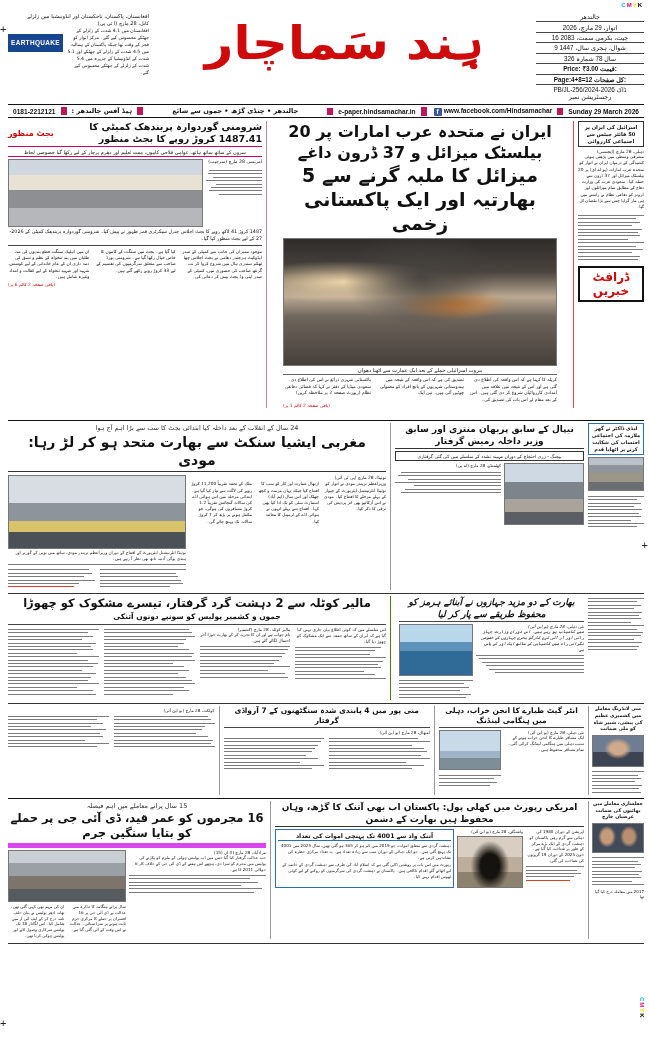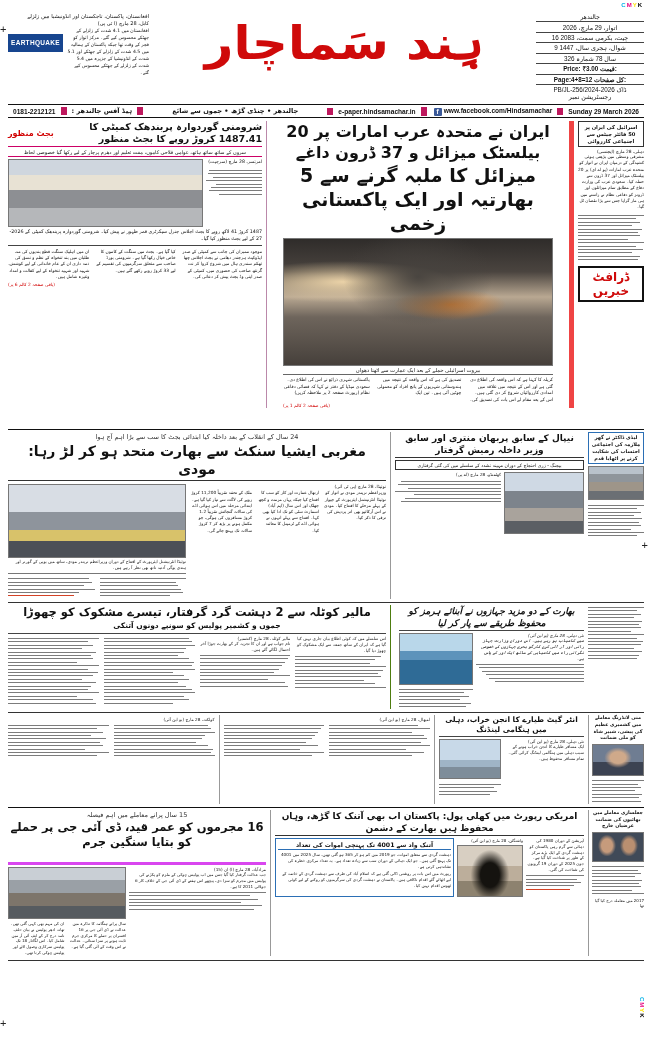--- a/index.html
+++ b/index.html
@@ -222,21 +222,21 @@
       <div class="urdu" style="font-size:4.8px;line-height:6.8px;text-align:right;margin-top:2px;border-bottom:1px solid #444;padding-bottom:2px;">1487 کروڑ 41 لاکھ روپے کا بجٹ اجلاس جنرل سیکرٹری قمر ظہور نے پیش کیا۔ شرومنی گوردوارہ پربندھک کمیٹی کے 2026-27 کے لیے بجٹ منظور کیا گیا۔</div>
 
       <div class="colwrap" style="margin-top:3px;">
         <div class="urdu" style="font-size:4.4px;line-height:6.4px;text-align:right;">ان میں اہلیک سنگت قطع بندیوں کی مد، طلبان میں بند تنخواہ کے نظم و نسق کی ذمہ داری ان کے عام خاندانی کے لیے کوشش، شہید اور شہید تنخواہ کے لیے کفالت و امداد وغیرہ شامل ہیں۔</div>
         <div class="urdu" style="font-size:4.4px;line-height:6.4px;text-align:right;">کیا گیا ہے۔ بجٹ میں سنگت کے کاموں کا خاص خیال رکھا گیا ہے۔ شرومنی بورڈ صاحب سے متعلق سرگرمیوں کی تقسیم کے لیے 33 کروڑ روپے رکھے گئے ہیں۔</div>
         <div class="urdu" style="font-size:4.4px;line-height:6.4px;text-align:right;">موجود ممبران کی جانب سے کمیٹی کے صدر ایڈوکیٹ ہرجندر دھامی نے بجٹ اجلاس چھا تھکم سندری ہال میں شروع کروا کر نت گرنتھ صاحب کی حضوری میں، کمیٹی کے صدر اپنی وڈ بجٹ پیش کر دعائی کی۔</div>
       </div>
       <div class="urdu hl-red" style="font-size:4.4px;text-align:left;margin-top:1px;">(باقی صفحہ 2 کالم 6 پر)</div>
     </div>
 
-    <div style="flex:1; border-left:1px solid #b8a; border-right:5px solid #ef4444; padding:0 16px;">
+    <div style="flex:1; border-left:1px solid #b8a; border-right:1px solid #ef4444; padding:0 16px;">
       <div class="hdl-main hdl-l1">ایران نے متحدہ عرب امارات پر 20 بیلسٹک میزائل و 37 ڈرون داغے</div>
       <div class="hdl-main hdl-l2">میزائل کا ملبہ گرنے سے 5 بھارتیہ اور ایک پاکستانی زخمی</div>
       <div class="photo ph-gaza" style="height:128px;margin-top:3px;"></div>
       <div class="cap">بیروت اسرائیلی حملے کے بعد ایک عمارت سے اٹھتا دھواں</div>
       <div class="colwrap" style="border-top:1px solid #666;padding-top:2px;">
         <div class="urdu" style="font-size:4.5px;line-height:6.6px;text-align:right;">پاکستانی شہری ذرائع نے اس کی اطلاع دی۔ سعودی میڈیا کے دفتر نے کہا کہ فضائی دفاعی نظام (رپورٹ صفحہ 2 پر ملاحظہ کریں)</div>
         <div class="urdu" style="font-size:4.5px;line-height:6.6px;text-align:right;">تصدیق کی ہے کہ اس واقعہ کے نتیجہ میں ہندوستانی شہریوں کے پانچ افراد کو معمولی چوٹیں آئی ہیں۔ تین ایک</div>
         <div class="urdu" style="font-size:4.5px;line-height:6.6px;text-align:right;">کریلہ کا کہنا ہے کہ اس واقعہ کی اطلاع دی گئی ہے اور اس کے نتیجہ میں علاقہ میں امدادی کارروائیاں شروع کر دی گئی ہیں۔ اس کے بعد مقام لے اس بات کی تصدیق کی۔</div>
       </div>
       <div class="urdu hl-red" style="font-size:4.4px;text-align:left;">(باقی صفحہ 2 کالم 1 پر)</div>
@@ -259,21 +259,21 @@
           <div class="ln s3"></div>
           <div class="ln s8"></div>
           <div class="ln s5"></div>
         <div class="ln s2"></div>
           <div class="ln s6"></div>
       </div>
       <div class="rail-head" style="margin-top:3px;">ڈرافٹ خبریں</div>
     </div>
   </div>
 
-  <div style="display:flex; gap:4px; margin-top:21px; border-top:1.6px solid #111; padding-top:2px;">
+  <div style="display:flex; gap:4px; margin-top:12px; border-top:1.6px solid #111; padding-top:2px;">
 
     <div style="width:378px;">
       <div class="band-kicker urdu">24 سال کے انقلاب کے بعد داخلہ کیا ابتدائی بجٹ کا سب سے بڑا اہم آج ہوا</div>
       <div class="band band-big urdu" style="border-bottom:1px solid #333;padding-bottom:2px;">مغربی ایشیا سنکٹ سے بھارت متحد ہو کر لڑ رہا: مودی</div>
 
       <div style="display:flex;gap:4px;margin-top:3px;">
         <div style="width:178px;">
           <div class="photo ph-modi" style="height:74px;"></div>
           <div class="urdu" style="font-size:4.2px;line-height:5.8px;text-align:right;padding-top:1px;">نوئیڈا انٹرنیشنل ایئرپورٹ کے افتتاح کے دوران وزیراعظم نریندر مودی، ساتھ میں یوپی کے گورنر اور ہندی یوگی آدتیہ ناتھ بھی نظر آ رہے ہیں۔</div>
           <div class="colwrap" style="margin-top:2px;border-top:1px solid #777;padding-top:2px;">
@@ -507,20 +507,21 @@
             <div class="ln s5"></div>
             <div class="ln s2"></div>
           <div class="ln s8"></div>
             <div class="ln s4"></div>
             <div class="ln s1"></div>
           </div>
       </div>
     </div>
 
     <div style="flex:1;border-left:1px solid #999;padding-left:4px;">
+      <div class="band band-xs urdu" style="border-bottom:1px solid #444;padding-bottom:1px;">منی پور میں 4 پابندی شدہ سنگٹھنوں کے 7 آرواڈی گرفتار</div>
       <div class="urdu" style="font-size:4.2px;text-align:right;margin-top:2px;">امپھال، 28 مارچ (یو این آئی)</div>
       <div class="colwrap">
         <div class="txtblk">
             <div class="ln s1"></div>
             <div class="ln s4"></div>
             <div class="ln s2"></div>
           <div class="ln s6"></div>
             <div class="ln s3"></div>
             <div class="ln s5"></div>
             <div class="ln s2"></div>
@@ -574,21 +575,21 @@
           <div class="ln s6"></div>
           <div class="ln s2"></div>
       </div>
     </div>
   </div>
 
   <div style="display:flex;gap:4px;margin-top:3px;border-top:1.6px solid #111;padding-top:2px;">
 
     <div style="width:258px;">
       <div class="band-kicker urdu">15 سال پرانے معاملے میں اہم فیصلہ</div>
-      <div class="band band-mid urdu" style="border-bottom:3px solid #d946ef;padding-bottom:12px;">16 مجرموں کو عمر قید، ڈی آئی جی پر حملے کو بتایا سنگین جرم</div>
+      <div class="band band-mid urdu" style="border-bottom:5px solid #d946ef;padding-bottom:2px;">16 مجرموں کو عمر قید، ڈی آئی جی پر حملے کو بتایا سنگین جرم</div>
       <div style="display:flex;gap:3px;margin-top:2px;">
         <div style="width:118px;">
           <div class="photo ph-crowd" style="height:52px;"></div>
           <div class="colwrap" style="margin-top:2px;">
             <div class="urdu" style="font-size:4.1px;line-height:5.8px;text-align:right;">ان کی مہم بھی کہی گئی تھی۔ تھانہ ادھر پولیس نے بیان حلف نامہ درج کر کے ایف آئی آر میں شامل کیا۔ اس لگاتار 18 تک پولیس سرکاری وصول لائے اور پولیس چوکی کرنا تھی۔</div>
             <div class="urdu" style="font-size:4.1px;line-height:5.8px;text-align:right;">سال پرانے ہنگامہ کا تذکرہ میں عدالت نے ڈی آئی جی پر 16 افسران پر حملے کا مرکزی جرم ثابت ہونے پر سزا سنائی۔ عدالت نے اس وقت کے آئی گئی گیا ہے۔</div>
           </div>
         </div>
         <div style="flex:1;">
           <div class="urdu" style="font-size:4.2px;text-align:right;">مرادآباد، 28 مارچ (ا) ان (15)</div>

